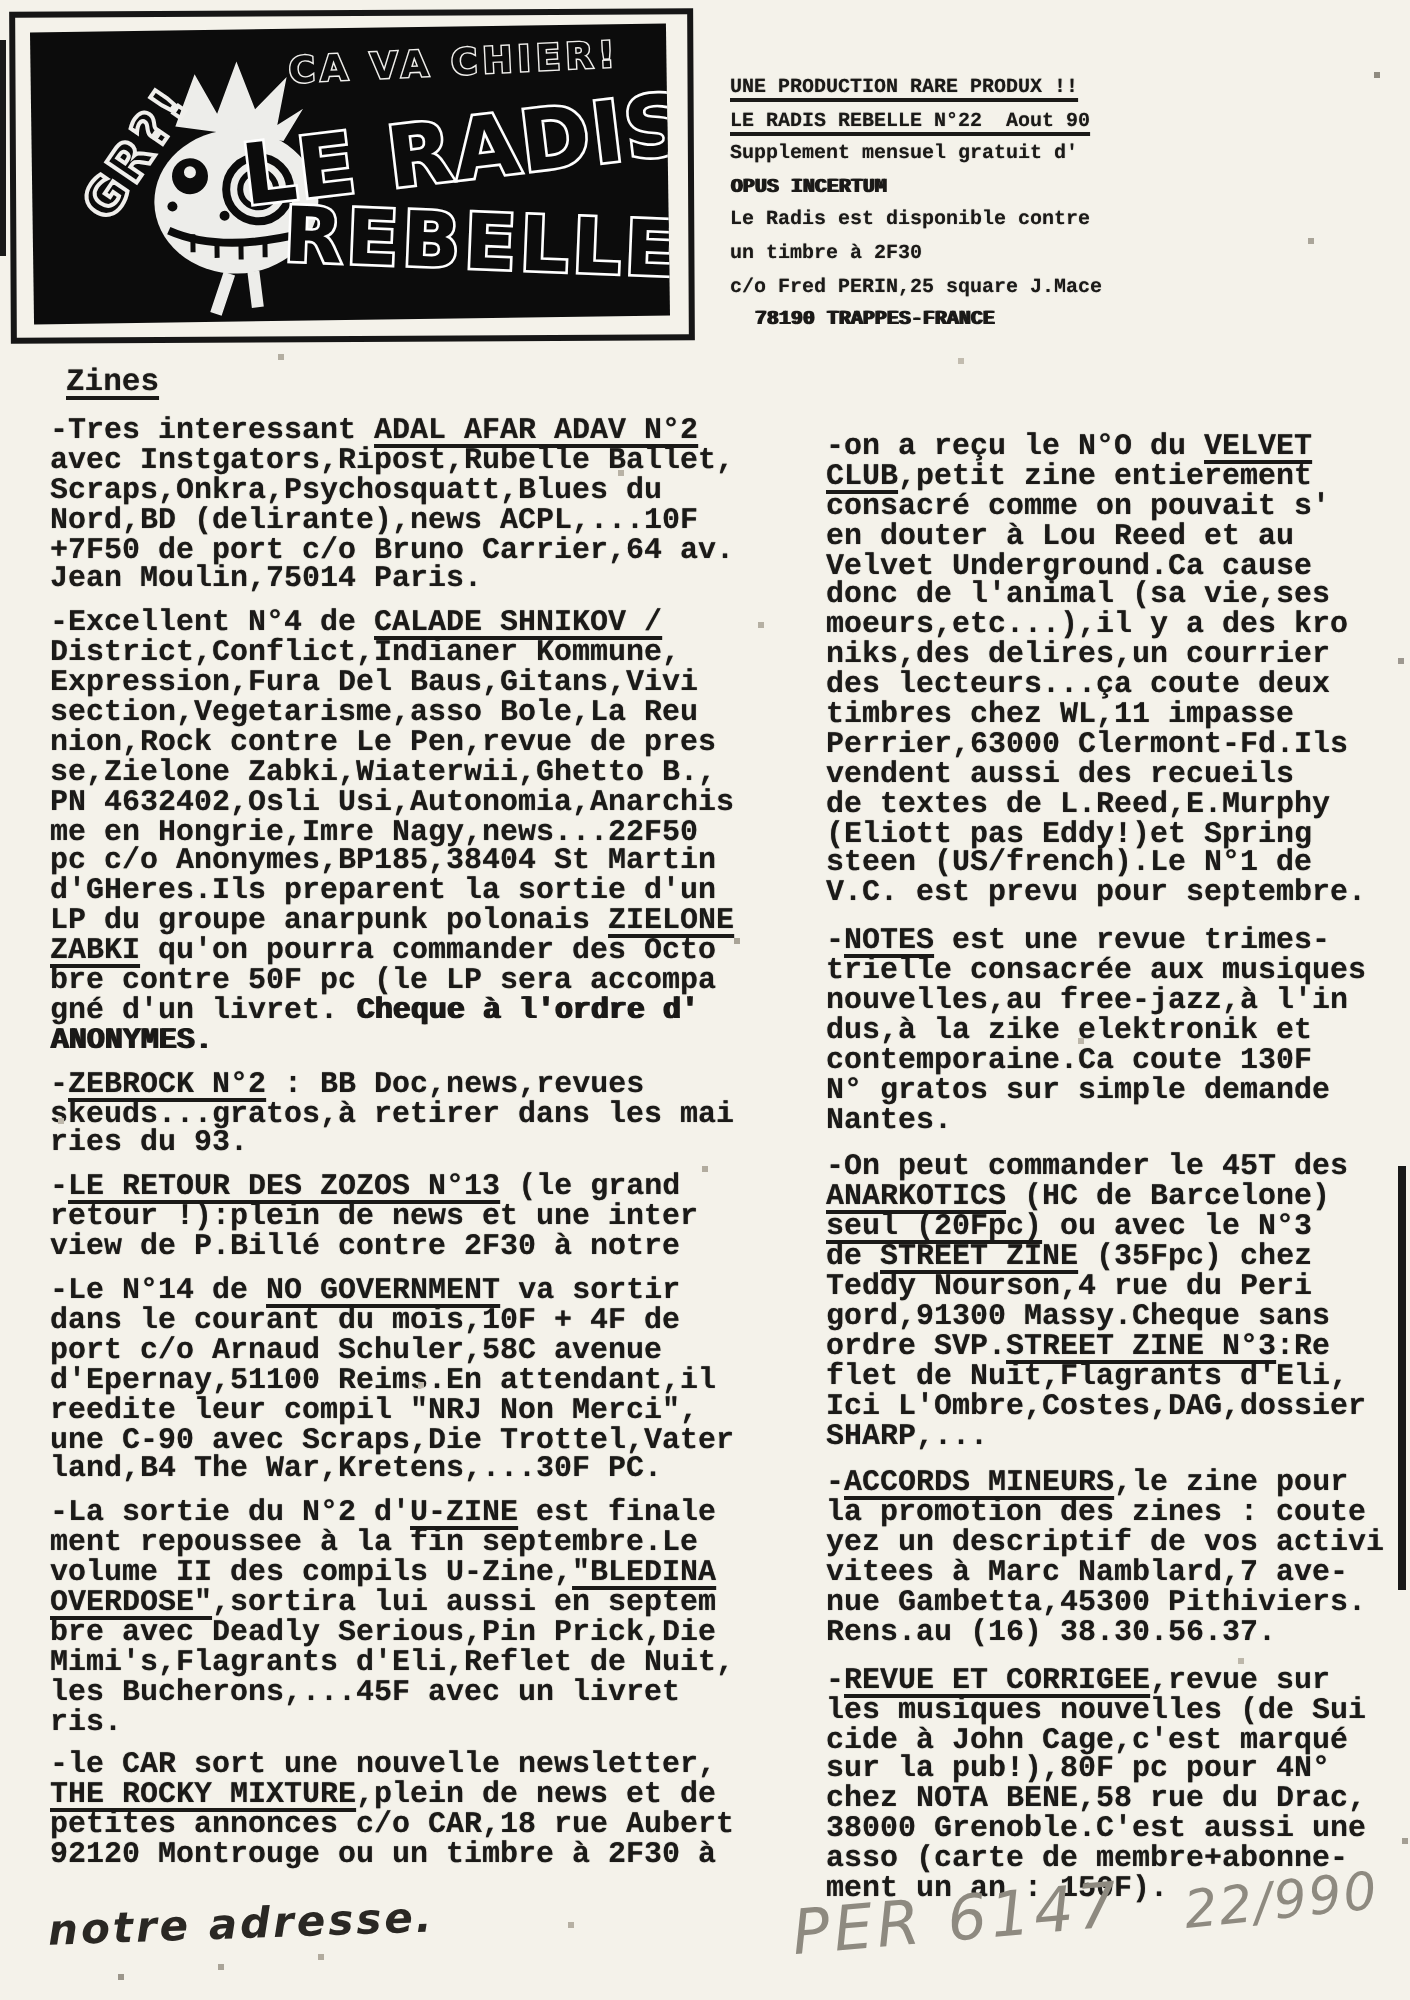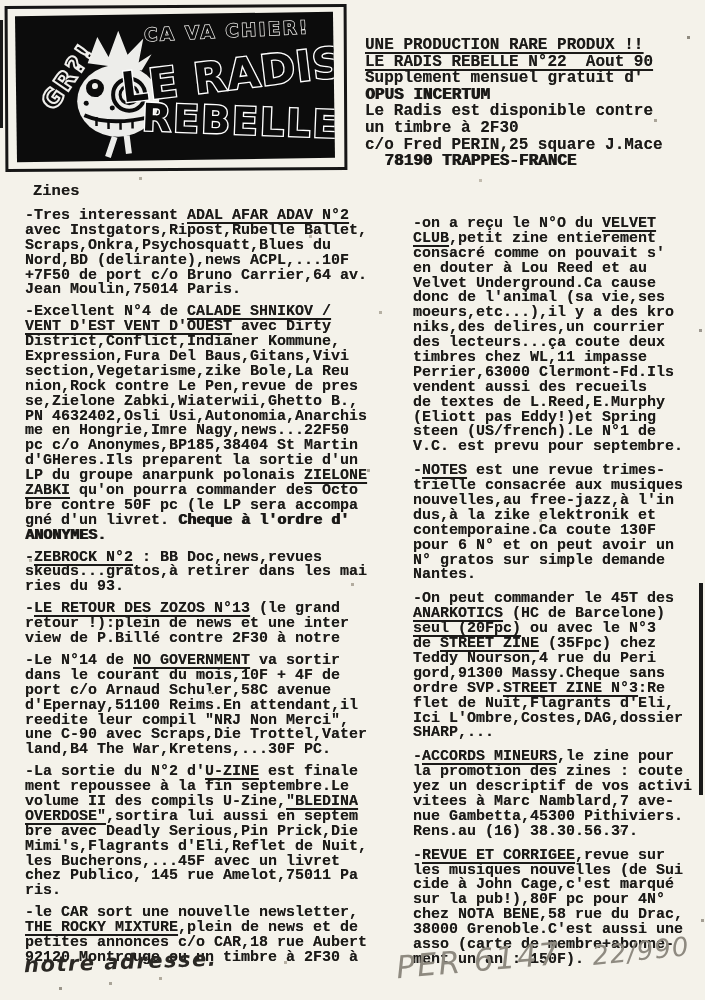--- a/index.html
+++ b/index.html
@@ -15,31 +15,31 @@
     position:absolute;left:5px;top:5px;width:342px;height:166px;
     border:3px solid #161616;box-sizing:border-box;transform:rotate(-0.3deg);
   }
   .logo-box{
     position:absolute;left:8px;top:6px;width:318px;height:146px;
     background:#0c0c0c;transform:rotate(-0.5deg);overflow:hidden;
   }
   .logo-box svg{display:block;}
   
   .header{position:absolute;left:365px;top:37px;width:338px;}
-  .header .line{height:16.6px;line-height:16.6px;font-size:16px;}
+  .header .line{height:16.6px;line-height:16.6px;font-size:10px;}
   
   .line{white-space:pre;height:14.9px;line-height:14.9px;font-size:15px;
         text-shadow:0 0 .5px rgba(20,18,15,.6);}
   .col{position:absolute;}
   .col.left{left:25px;top:183px;width:350px;}
   .col.right{left:413px;top:189px;width:292px;margin-top:28px;}
   .para{margin-bottom:7px;}
   .col.right .para{margin-bottom:9px;}
   .heading{font-size:15.5px;line-height:16px;margin:0 0 10px 8px;
-           text-decoration-thickness:1.7px;
+           text-decoration:underline;text-decoration-thickness:1.7px;
            text-underline-offset:3px;text-shadow:0 0 .5px rgba(20,18,15,.6);}
   .u{text-decoration:underline;text-decoration-thickness:1.7px;text-underline-offset:2.5px;}
   .b{text-shadow:.9px 0 0 currentColor;}
   
   .hand{position:absolute;font-family:"DejaVu Sans",sans-serif;font-style:italic;white-space:pre;}
   .hand.ink{left:24px;top:950px;font-size:21px;color:#2a2824;transform:rotate(-2deg);letter-spacing:1.5px;}
   .hand.pencil{color:#8e8a80;font-weight:400;}
   .hand.per{left:396px;top:942px;font-size:31px;transform:rotate(-5deg);letter-spacing:2px;}
   .hand.num{left:592px;top:936px;font-size:26px;transform:rotate(-6deg);letter-spacing:1px;}
   
@@ -103,24 +103,23 @@
         <div class="para">
           <div class="line"><span>-Tres interessant </span><span class="u">ADAL AFAR ADAV N°2</span></div>
           <div class="line">avec Instgators,Ripost,Rubelle Ballet,</div>
           <div class="line">Scraps,Onkra,Psychosquatt,Blues du</div>
           <div class="line">Nord,BD (delirante),news ACPL,...10F</div>
           <div class="line">+7F50 de port c/o Bruno Carrier,64 av.</div>
           <div class="line">Jean Moulin,75014 Paris.</div>
         </div>
         <div class="para">
           <div class="line"><span>-Excellent N°4 de </span><span class="u">CALADE SHNIKOV /</span></div>
-          <div class="line"><span class="u">VENT D'EST VENT D'OUEST</span><span> avec Dirty</span></div>
           <div class="line">District,Conflict,Indianer Kommune,</div>
           <div class="line">Expression,Fura Del Baus,Gitans,Vivi</div>
-          <div class="line">section,Vegetarisme,zike Bole,La Reu</div>
+          <div class="line">section,Vegetarisme,asso Bole,La Reu</div>
           <div class="line">nion,Rock contre Le Pen,revue de pres</div>
           <div class="line">se,Zielone Zabki,Wiaterwii,Ghetto B.,</div>
           <div class="line">PN 4632402,Osli Usi,Autonomia,Anarchis</div>
           <div class="line">me en Hongrie,Imre Nagy,news...22F50</div>
           <div class="line">pc c/o Anonymes,BP185,38404 St Martin</div>
           <div class="line">d'GHeres.Ils preparent la sortie d'un</div>
           <div class="line"><span>LP du groupe anarpunk polonais </span><span class="u">ZIELONE</span></div>
           <div class="line"><span class="u">ZABKI</span><span> qu'on pourra commander des Octo</span></div>
           <div class="line">bre contre 50F pc (le LP sera accompa</div>
           <div class="line"><span>gné d'un livret. </span><span class="b">Cheque à l'ordre d'</span></div>
@@ -146,21 +145,20 @@
           <div class="line">land,B4 The War,Kretens,...30F PC.</div>
         </div>
         <div class="para">
           <div class="line"><span>-La sortie du N°2 d'</span><span class="u">U-ZINE</span><span> est finale</span></div>
           <div class="line">ment repoussee à la fin septembre.Le</div>
           <div class="line"><span>volume II des compils U-Zine,</span><span class="u">"BLEDINA</span></div>
           <div class="line"><span class="u">OVERDOSE"</span><span>,sortira lui aussi en septem</span></div>
           <div class="line">bre avec Deadly Serious,Pin Prick,Die</div>
           <div class="line">Mimi's,Flagrants d'Eli,Reflet de Nuit,</div>
           <div class="line">les Bucherons,...45F avec un livret</div>
-          <div class="line">chez Publico, 145 rue Amelot,75011 Pa</div>
           <div class="line">ris.</div>
         </div>
         <div class="para">
           <div class="line">-le CAR sort une nouvelle newsletter,</div>
           <div class="line"><span class="u">THE ROCKY MIXTURE</span><span>,plein de news et de</span></div>
           <div class="line">petites annonces c/o CAR,18 rue Aubert</div>
           <div class="line">92120 Montrouge ou un timbre à 2F30 à</div>
         </div>
       </div>
   </div>
@@ -183,21 +181,20 @@
         <div class="line">(Eliott pas Eddy!)et Spring</div>
         <div class="line">steen (US/french).Le N°1 de</div>
         <div class="line">V.C. est prevu pour septembre.</div>
       </div>
       <div class="para">
         <div class="line"><span>-</span><span class="u">NOTES</span><span> est une revue trimes-</span></div>
         <div class="line">trielle consacrée aux musiques</div>
         <div class="line">nouvelles,au free-jazz,à l'in</div>
         <div class="line">dus,à la zike elektronik et</div>
         <div class="line">contemporaine.Ca coute 130F</div>
-        <div class="line">pour 6 N° et on peut avoir un</div>
         <div class="line">N° gratos sur simple demande</div>
         <div class="line">Nantes.</div>
       </div>
       <div class="para">
         <div class="line">-On peut commander le 45T des</div>
         <div class="line"><span class="u">ANARKOTICS</span><span> (HC de Barcelone)</span></div>
         <div class="line"><span class="u">seul (20Fpc)</span><span> ou avec le N°3</span></div>
         <div class="line"><span>de </span><span class="u">STREET ZINE</span><span> (35Fpc) chez</span></div>
         <div class="line">Teddy Nourson,4 rue du Peri</div>
         <div class="line">gord,91300 Massy.Cheque sans</div>

